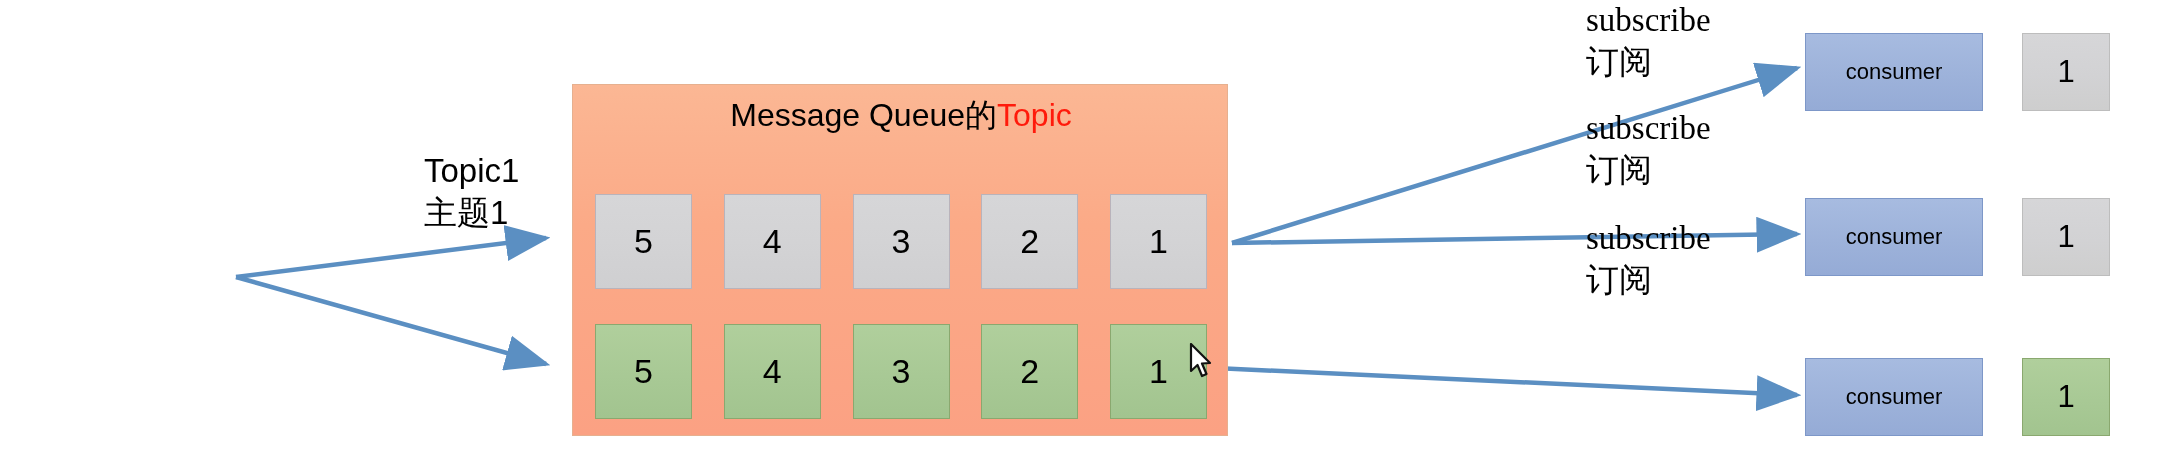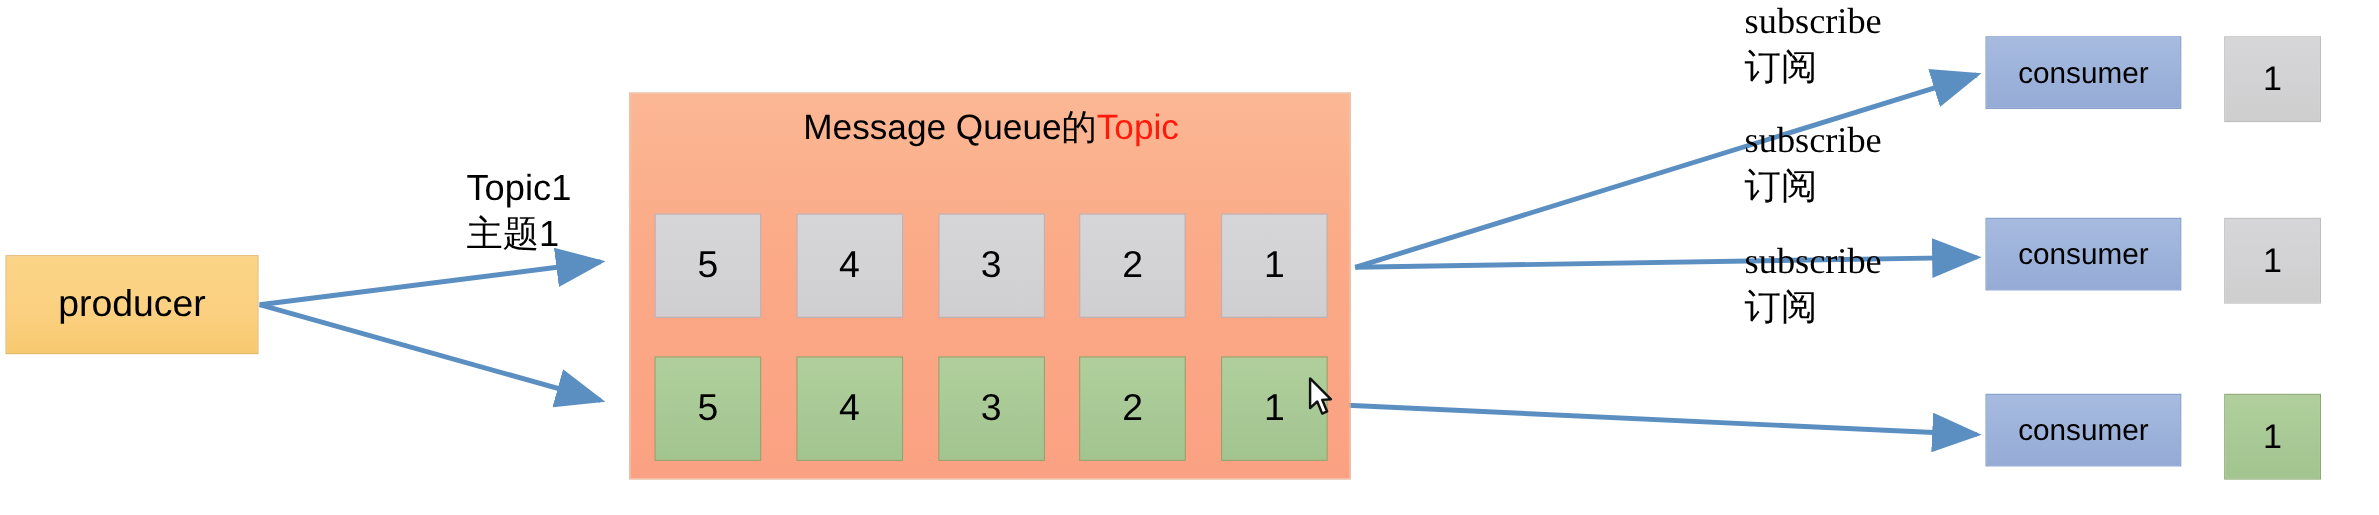--- a/index.html
+++ b/index.html
@@ -106,24 +106,24 @@
     font-size: 33px;
     color: #000;
     line-height: 1.26;
   }
   #sub1 { left: 1586px; top: 0px; }
   #sub2 { left: 1586px; top: 108px; }
   #sub3 { left: 1586px; top: 218px; }
 
   
   .consumer {
-    width: 178px; height: 66px;
+    width: 178px; height: 78px;
     background: linear-gradient(180deg,#a7bbe0 0%, #9db2da 55%, #95abd6 100%);
     border: 1px solid #7d97c8;
-    font-size: 27px;
+    font-size: 22px;
   }
   #consumer1 { left: 1805px; top: 33px; }
   #consumer2 { left: 1805px; top: 198px; }
   #consumer3 { left: 1805px; top: 358px; }
 
   
   .count-box {
     width: 88px; height: 78px;
     font-size: 31px;
   }
@@ -161,23 +161,20 @@
 
     <path d="M236,277 L546,364" stroke="#5b8fc2" stroke-width="4.5" fill="none" marker-end="url(#ah)"></path>
 
     <path d="M1232,243 L1797,68" stroke="#5b8fc2" stroke-width="4.5" fill="none" marker-end="url(#ah)"></path>
 
     <path d="M1232,243 L1797,234" stroke="#5b8fc2" stroke-width="4.5" fill="none" marker-end="url(#ah)"></path>
 
     <path d="M1215,368 L1797,395" stroke="#5b8fc2" stroke-width="4.5" fill="none" marker-end="url(#ah)"></path>
   </svg>
 
-  <div class="node" id="producer">
-    <span>producer</span>
-  </div>
 
   <div class="side-label" id="topic1-label">
     <div>Topic1</div>
     <div>主题1</div>
   </div>
 
   <div class="node" id="mq-box">
     <div id="mq-title">
       <span>Message Queue的</span><span class="red">Topic</span>
     </div>

